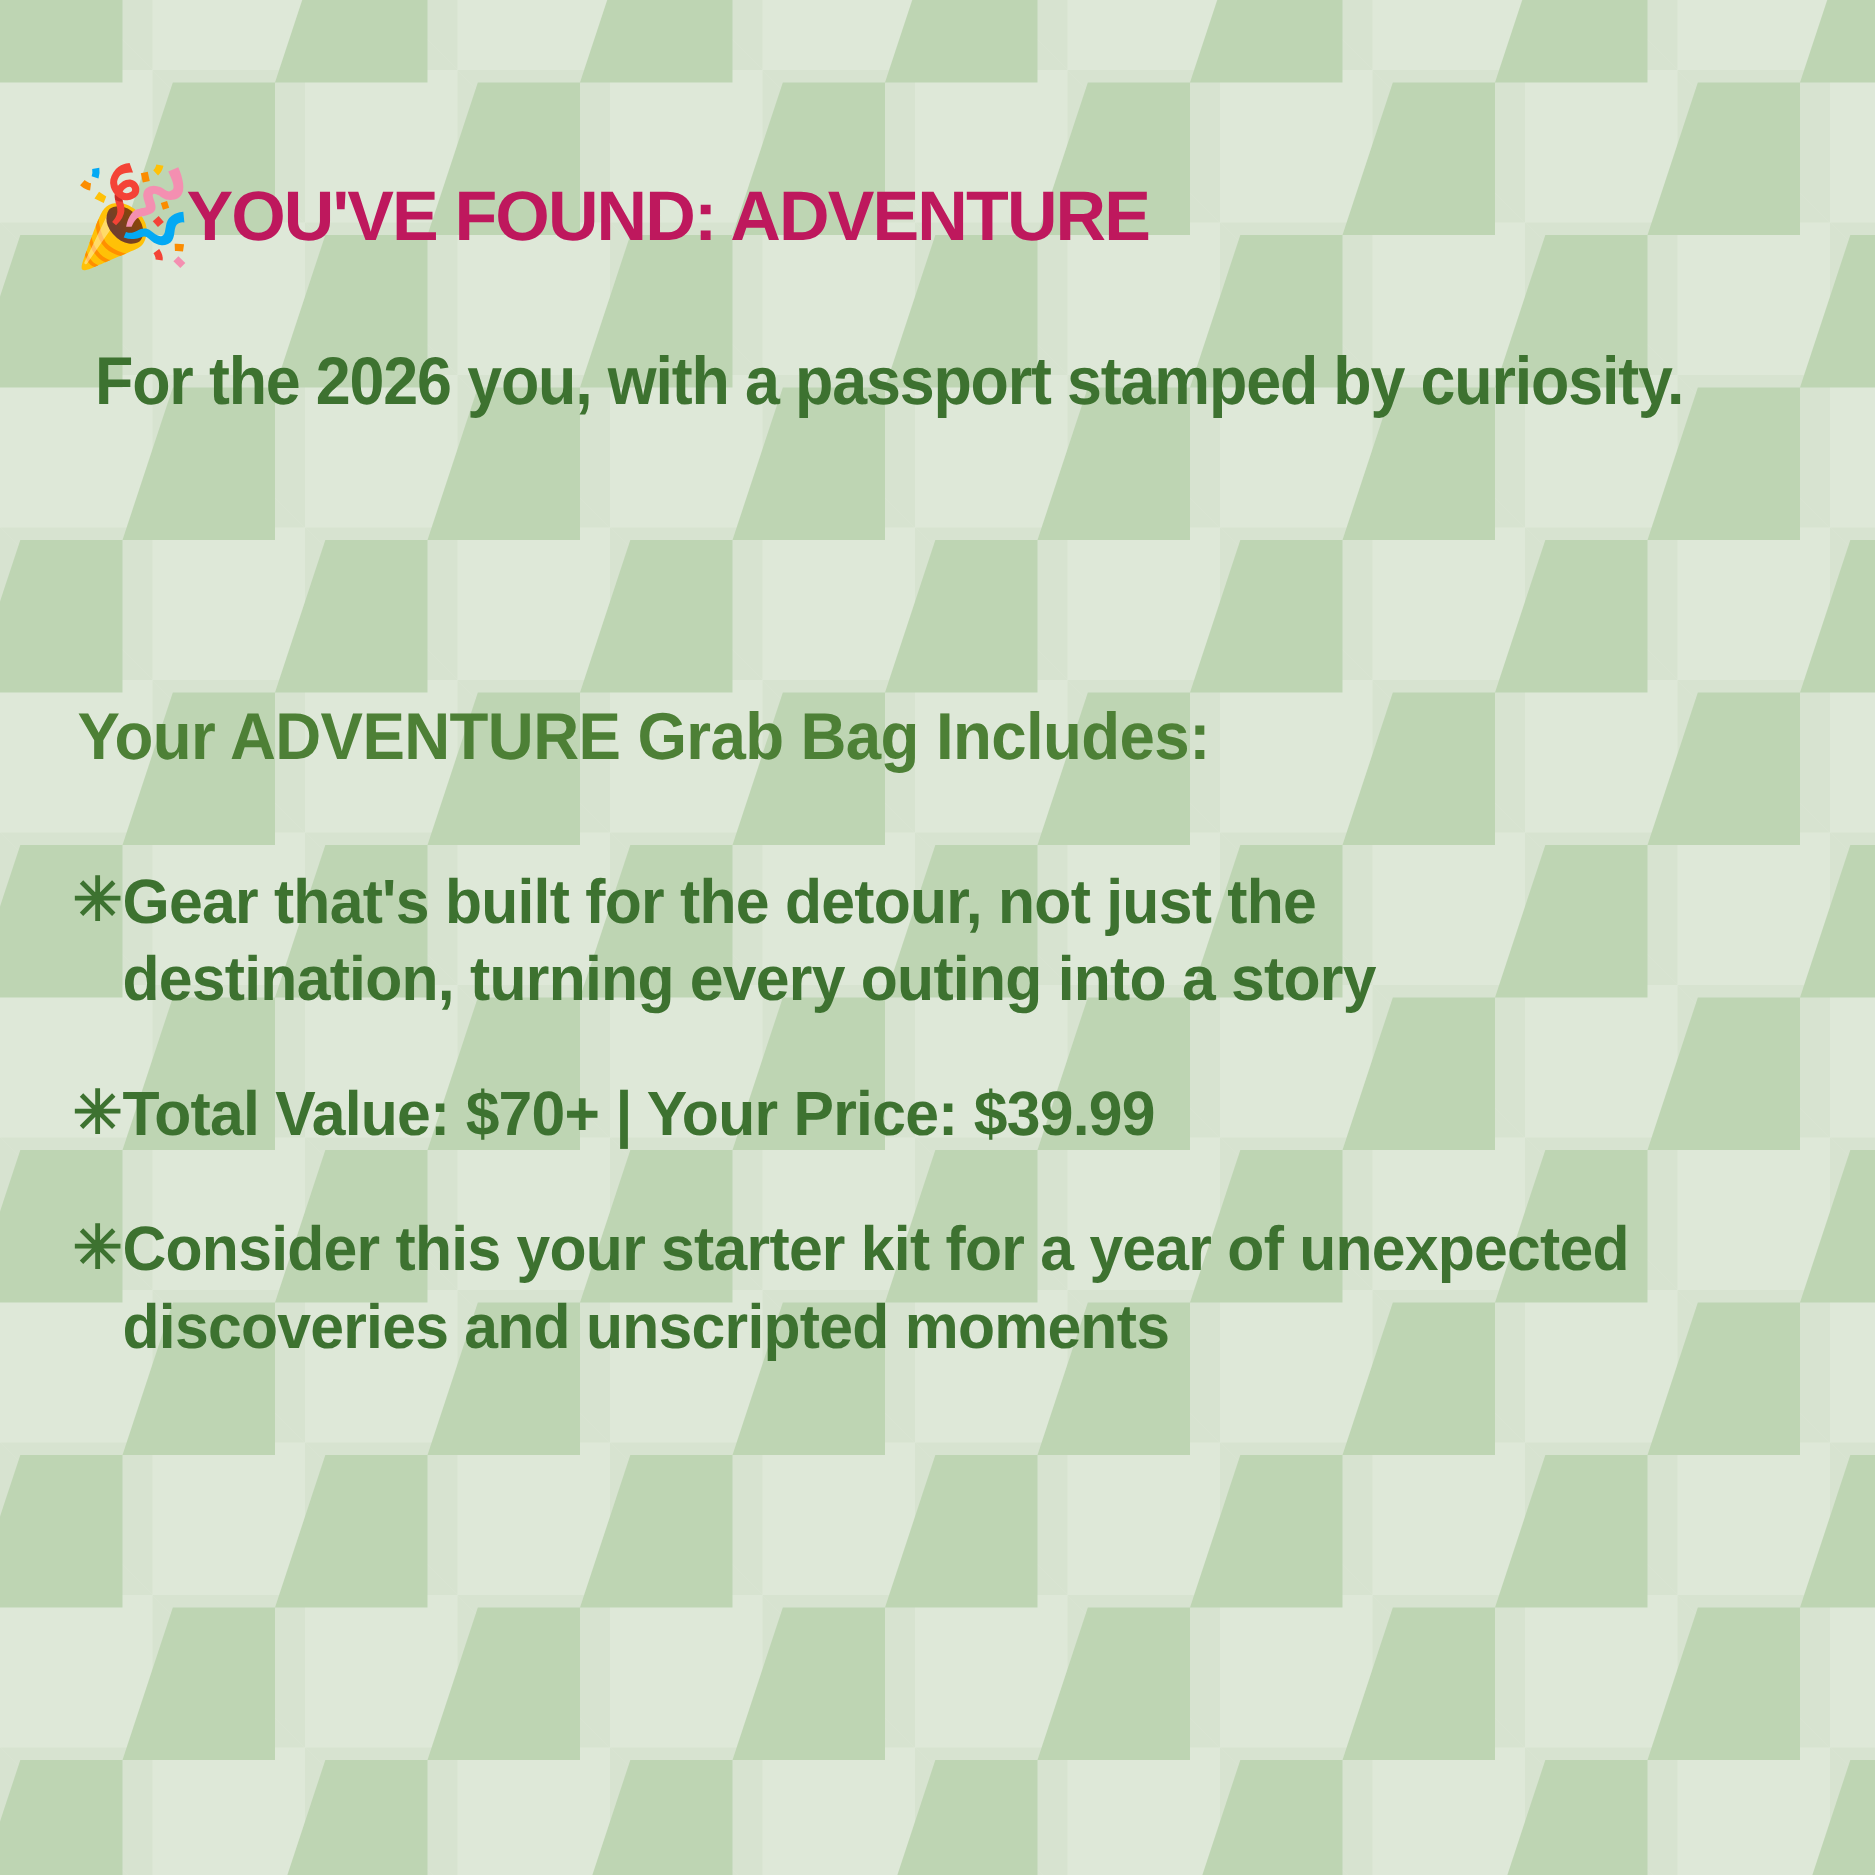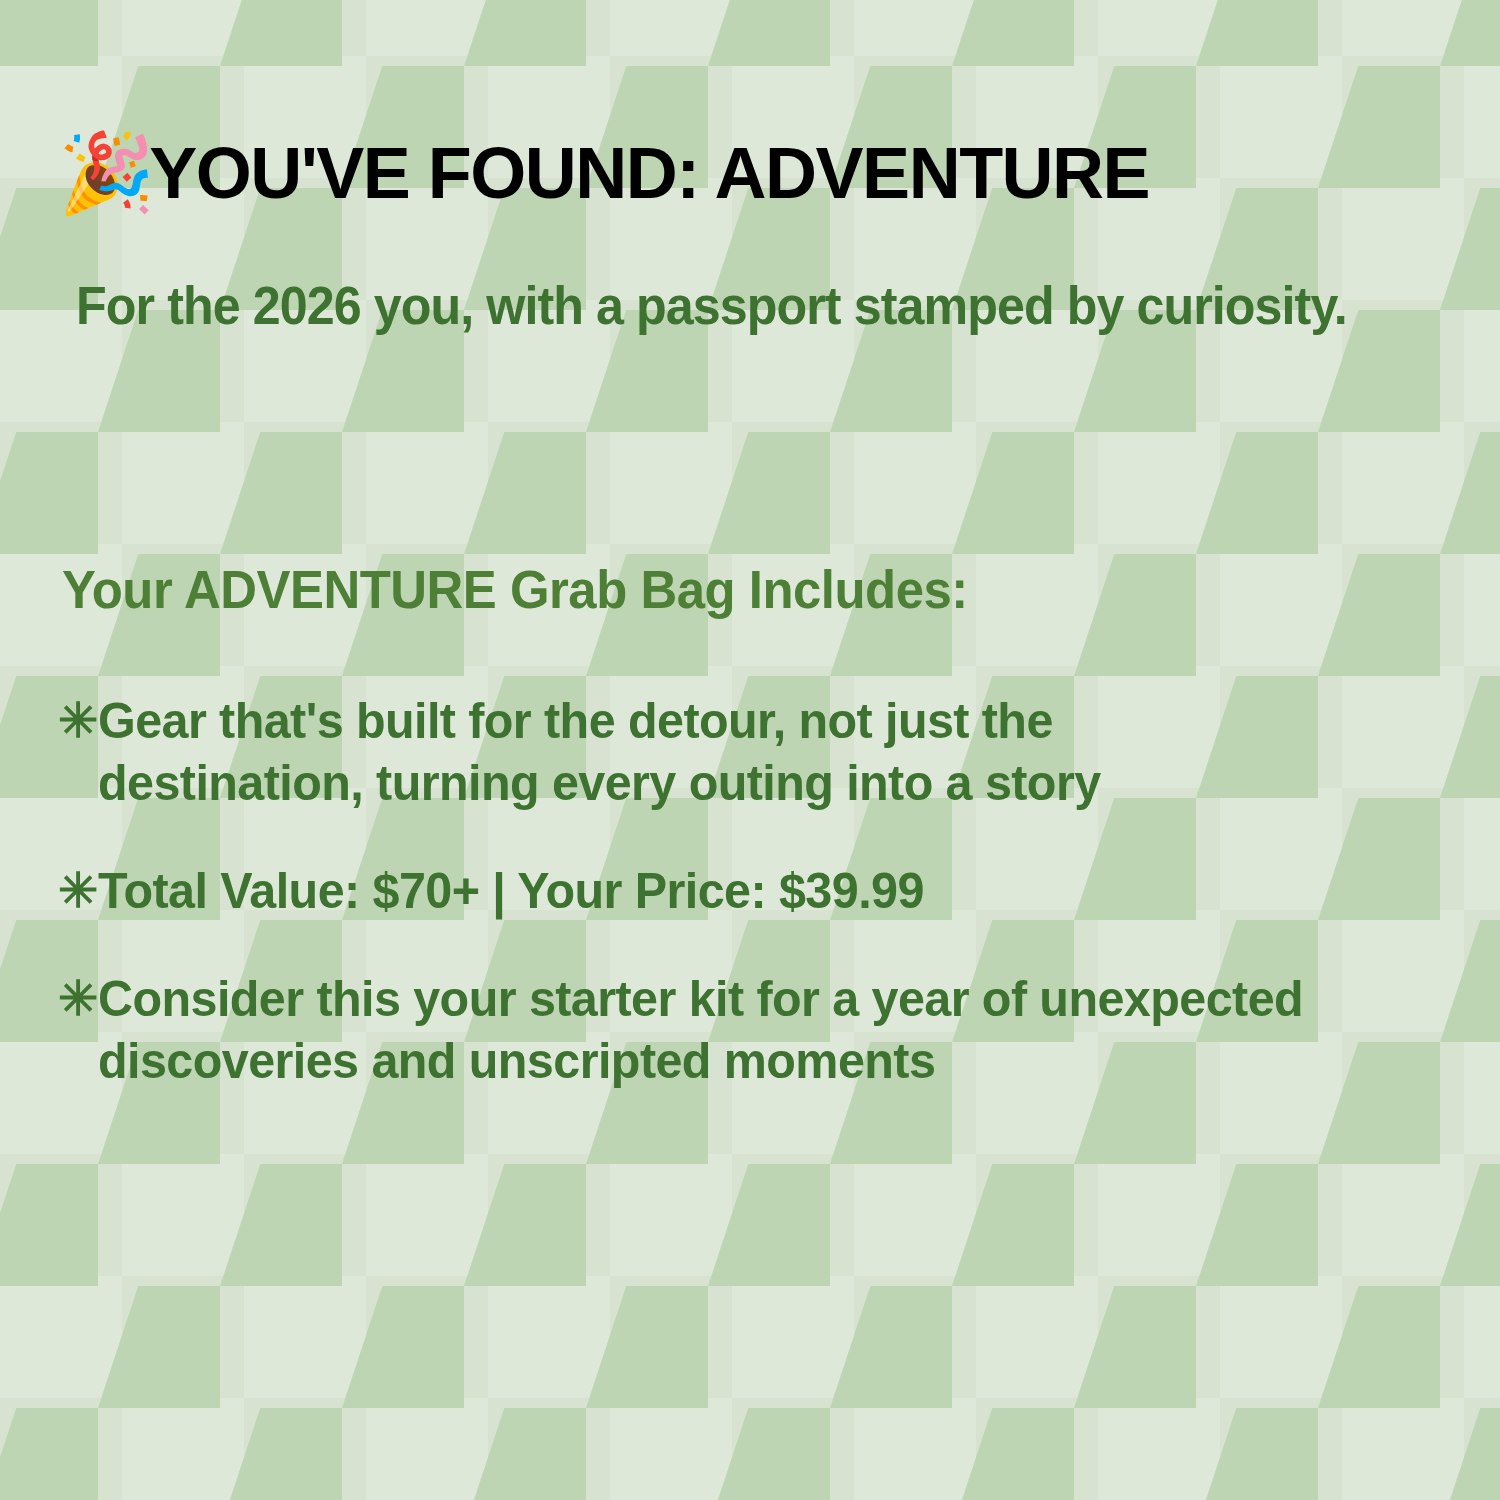--- a/index.html
+++ b/index.html
@@ -76,23 +76,23 @@
   }
   .headline-emoji {
     font-size: 78px;
     line-height: 1;
     margin-right: 0px;
     letter-spacing: -6px;
   }
   .headline-text {
     font-family: "Liberation Sans", sans-serif;
     font-weight: bold;
-    font-size: 72px;
+    font-size: 56px;
     line-height: 1;
-    color: #000000;
+    color: #be185d;
     letter-spacing: -1.5px;
   }
 
   #subheadline {
     position: absolute;
     left: 76px;
     top: 278px;
     font-family: "Liberation Sans", sans-serif;
     font-weight: bold;
     font-size: 54px;

